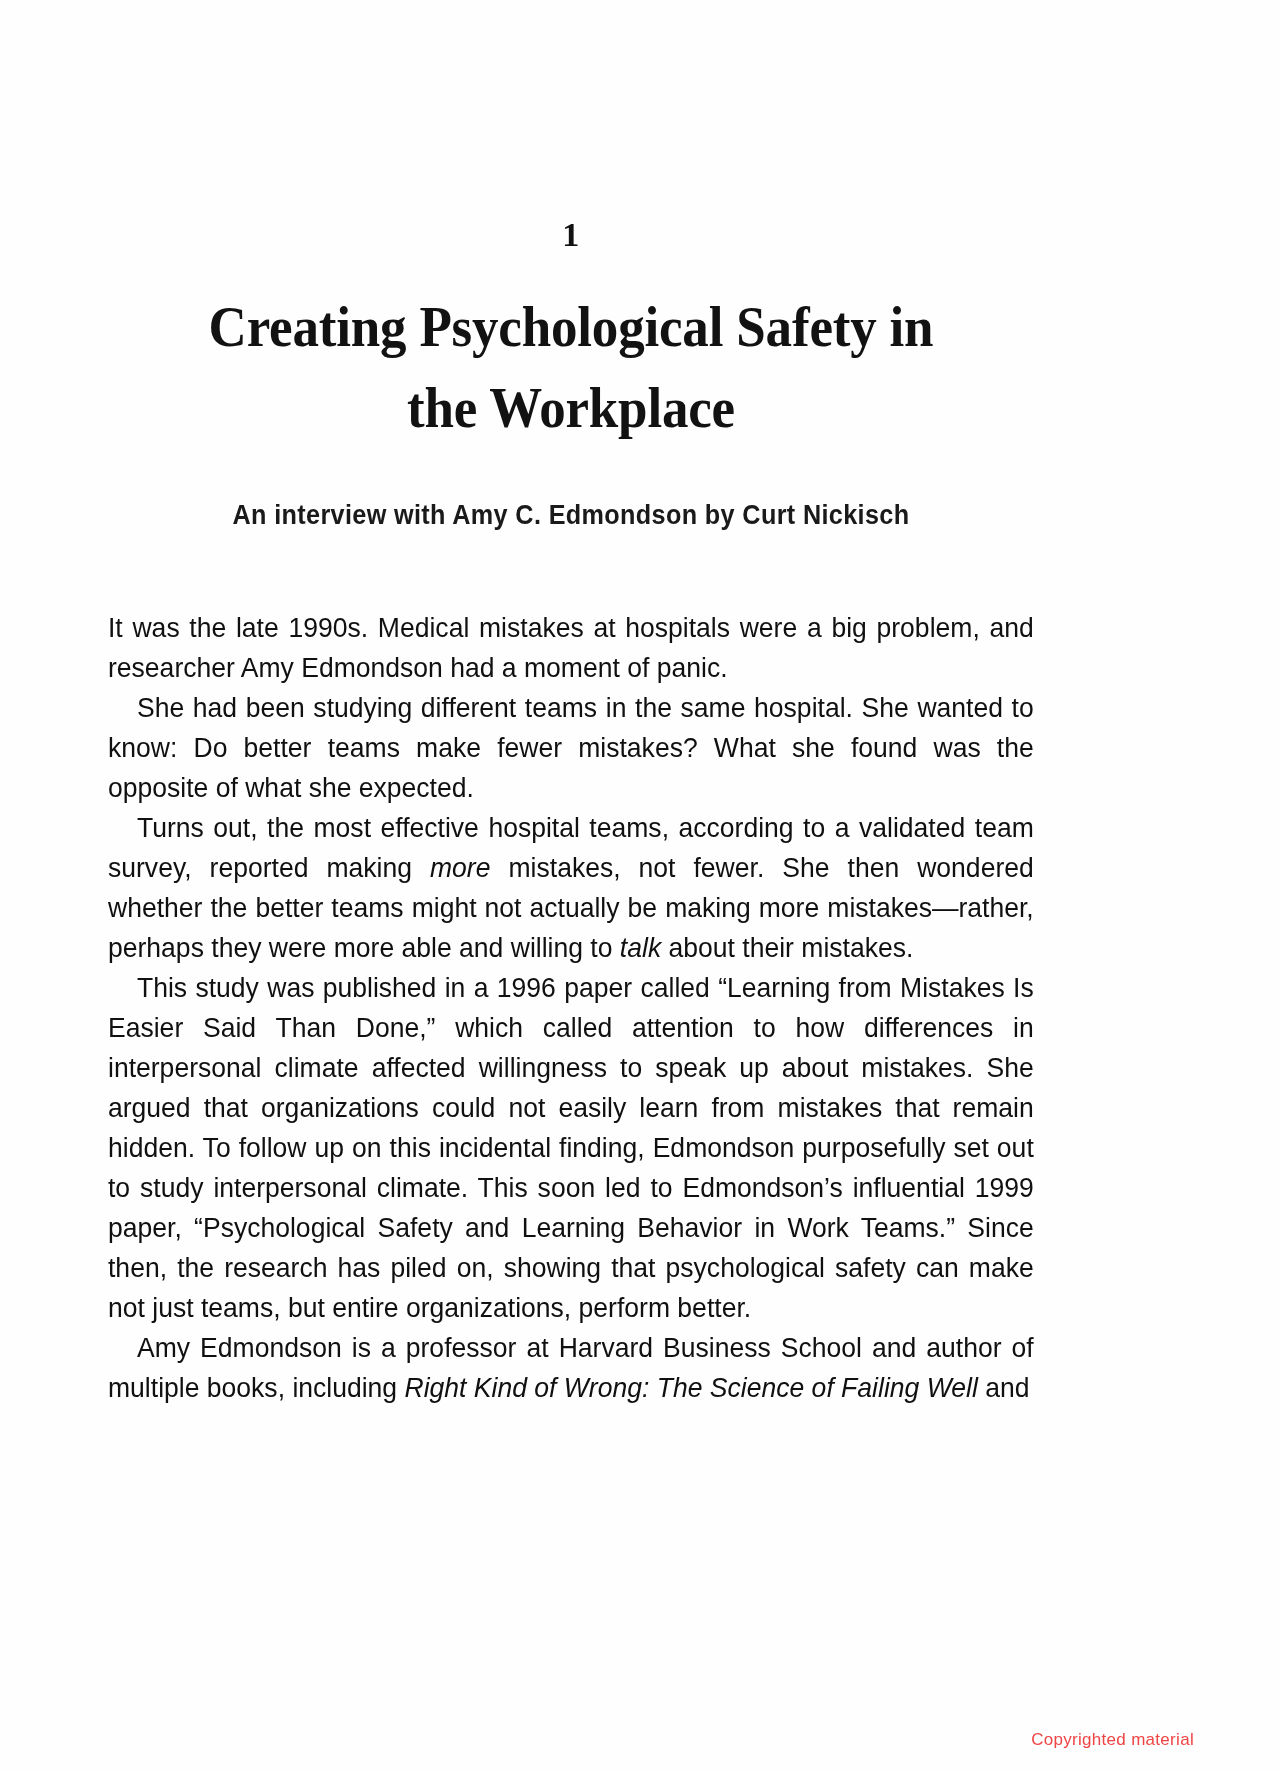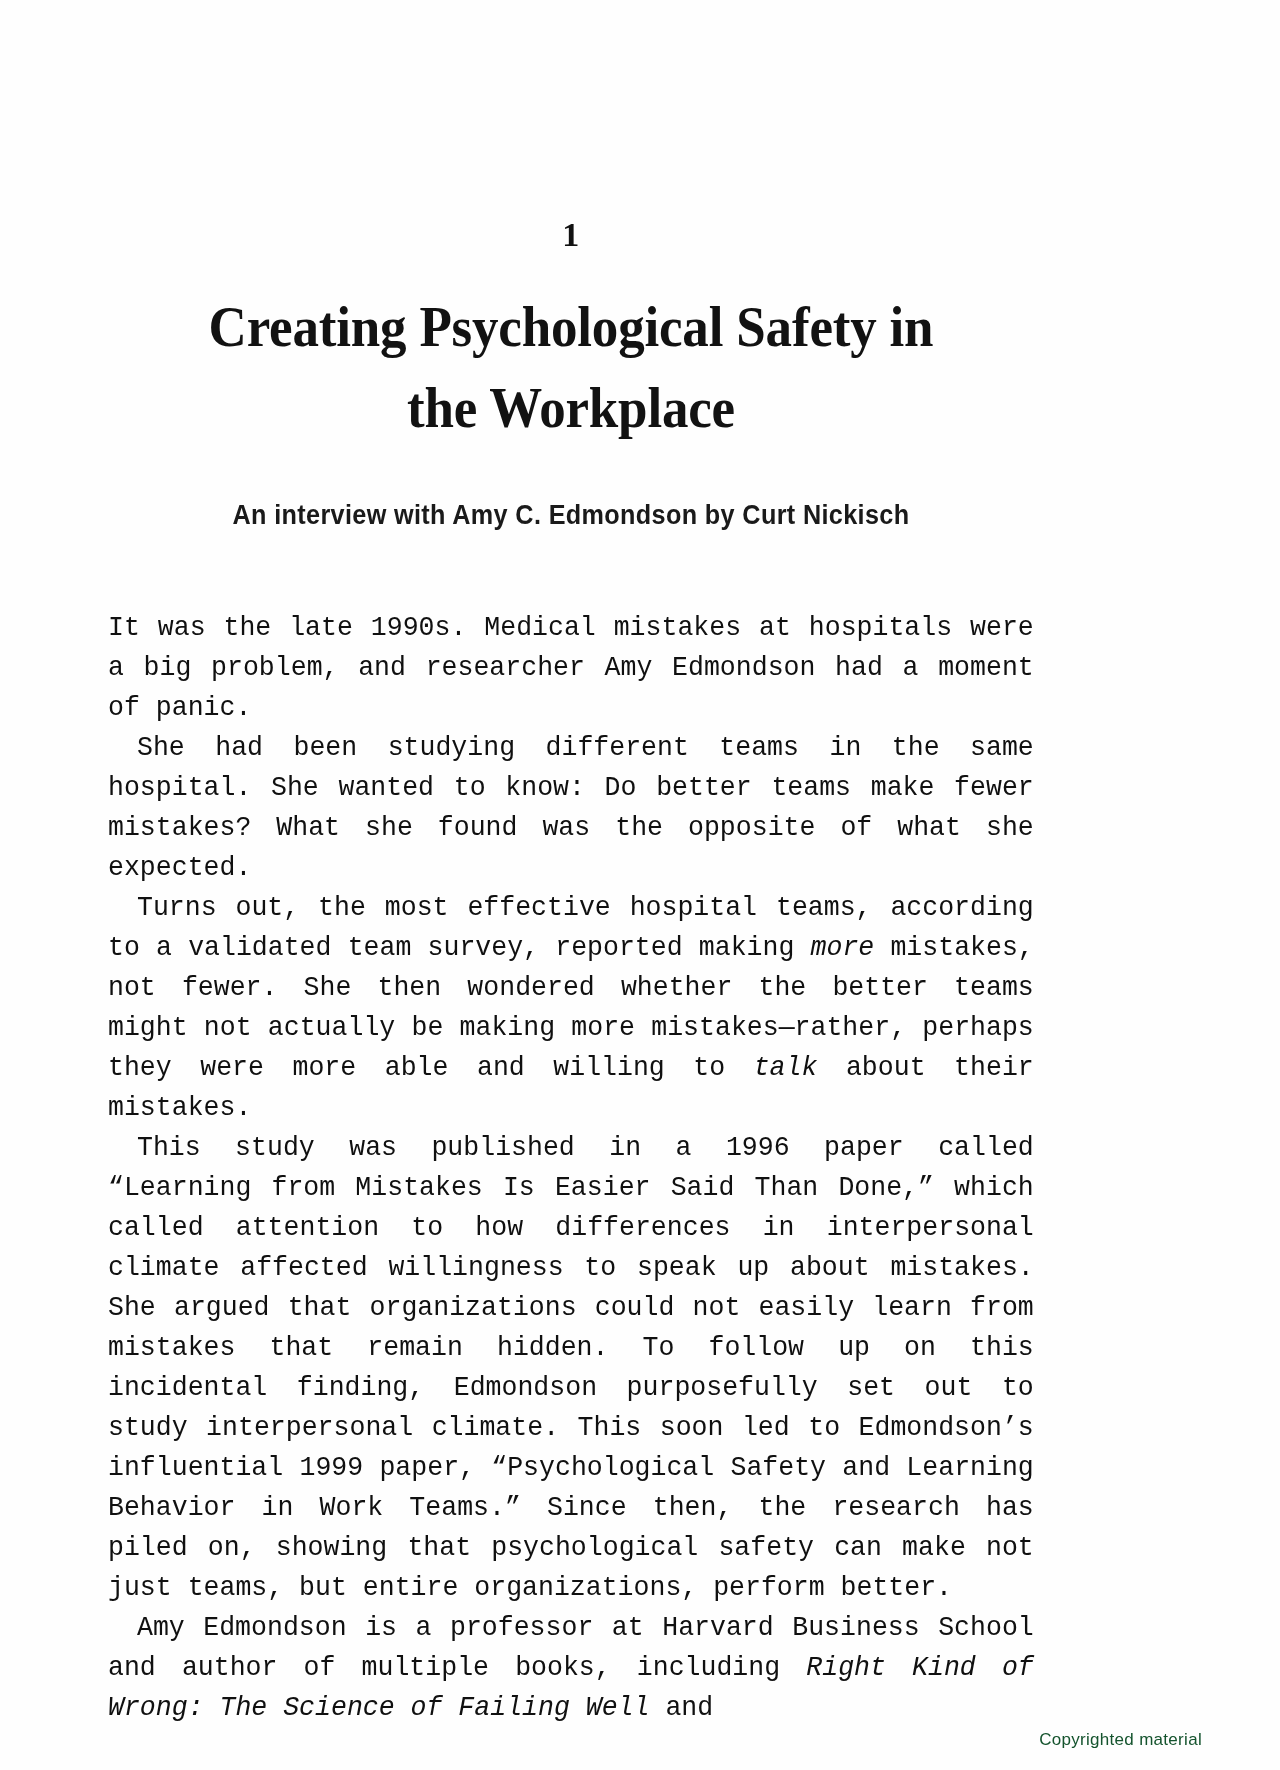--- a/index.html
+++ b/index.html
@@ -61,21 +61,21 @@
     color: #1a1a1a;
     margin-top: 48px;
     letter-spacing: 0.4px;
     transform: scaleX(0.9);
     transform-origin: center top;
   }
 
   
   .body-text {
     margin-top: 74px;
-    font-family: Liberation Mono, monospace;
+    font-family: Liberation Sans, sans-serif;
     font-size: 27.5px;
     line-height: 40px;
     color: #101010;
     text-align: justify;
     text-justify: inter-word;
     hyphens: none;
   }
   .body-text p {
     margin: 0;
     text-indent: 0;
@@ -87,25 +87,25 @@
     text-indent: 30px;
   }
   .body-text p i,
   .body-text p em {
     font-style: italic;
   }
 
   
   .copyright-watermark {
     position: absolute;
-    right: 78px;
+    right: 86px;
     bottom: 20px;
     font-family: "Liberation Sans", "DejaVu Sans", sans-serif;
     font-size: 17px;
-    color: #14532d;
+    color: #ef4444;
     letter-spacing: 0.3px;
     white-space: nowrap;
   }
 </style>
 </head>
 <body>
 
 <div class="page">
 
   <div class="content">

